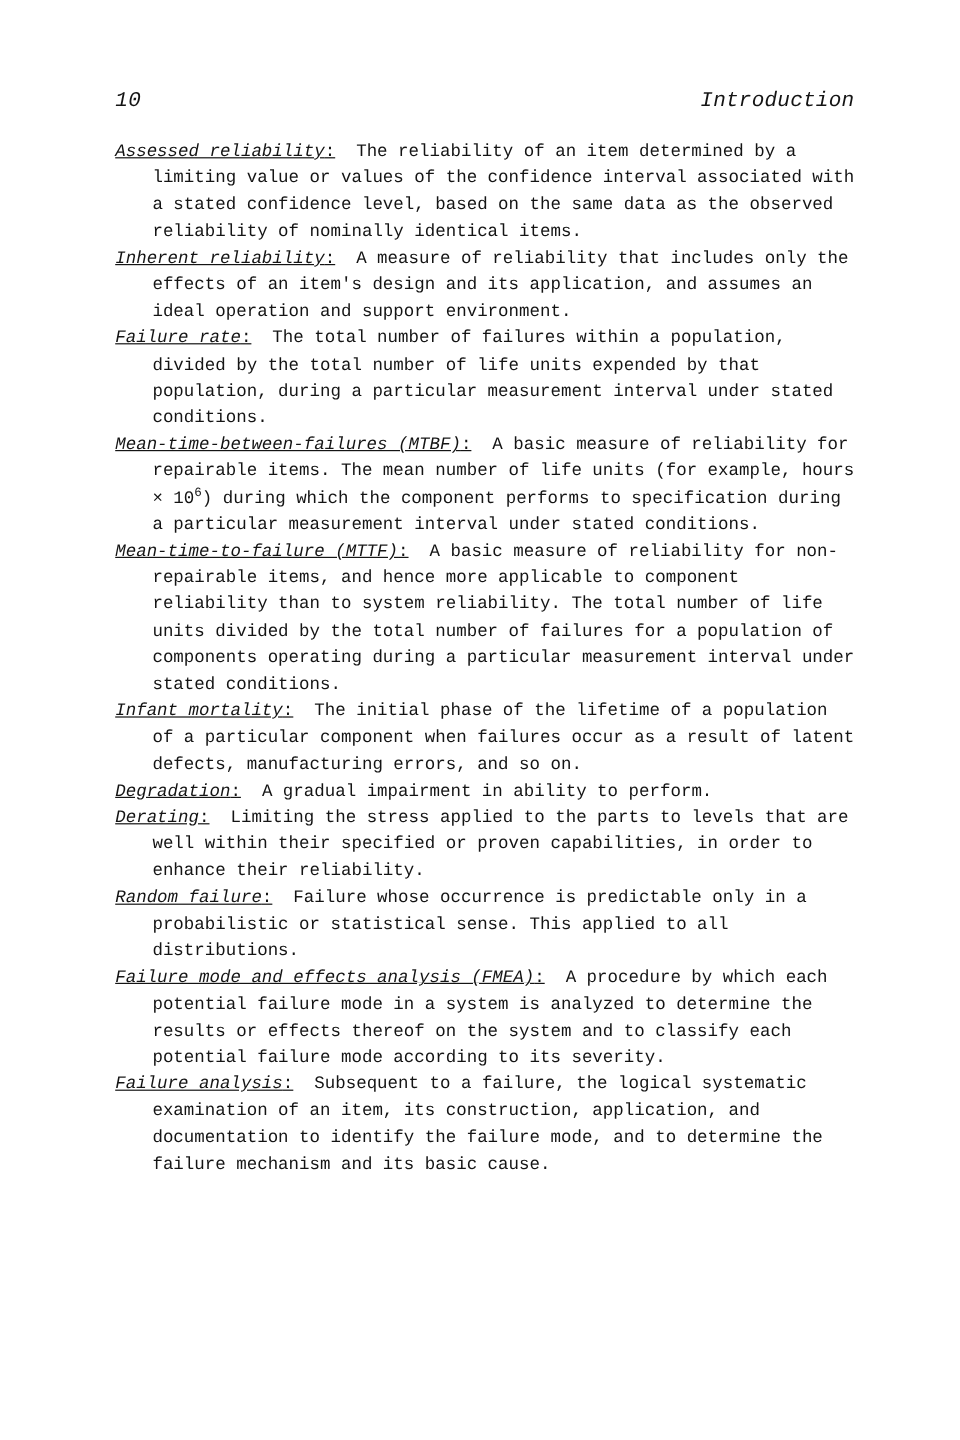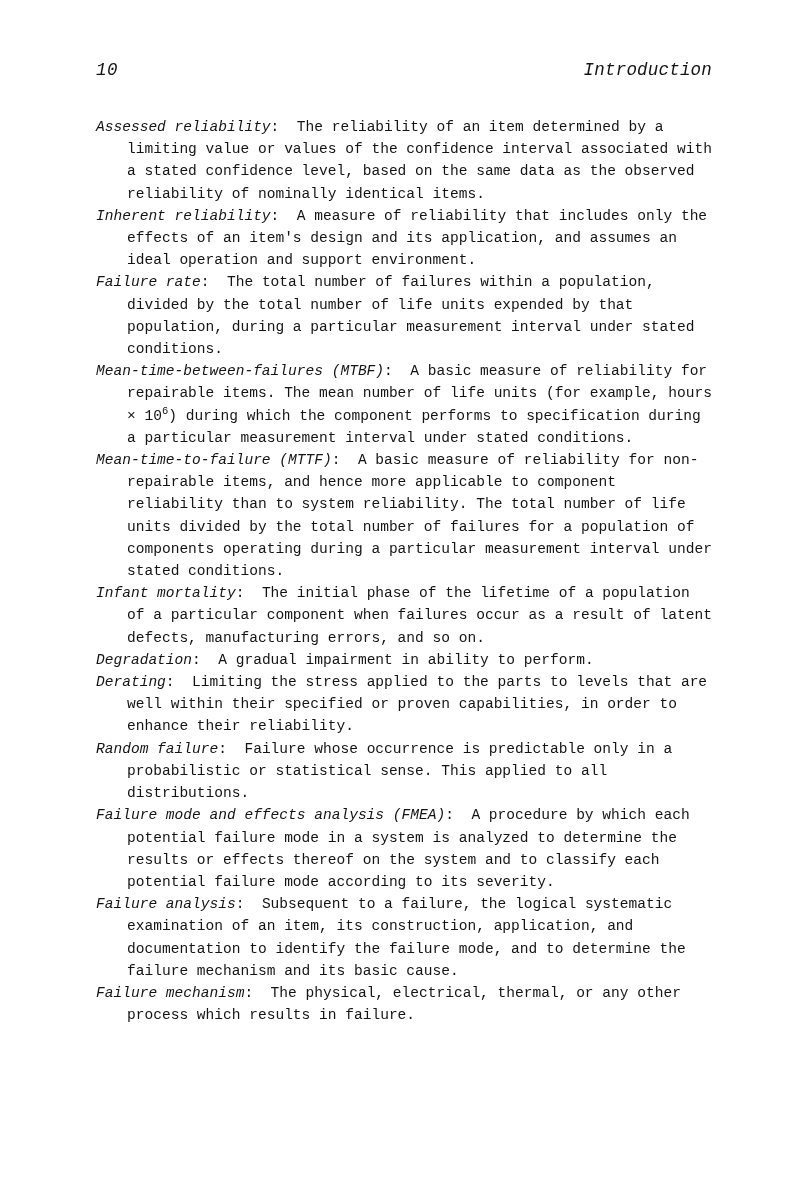--- a/index.html
+++ b/index.html
@@ -21,21 +21,21 @@
     position: relative;
     width: 800px;
     height: 1200px;
     background: #ffffff;
   }
 
   
   .running-head {
     position: absolute;
     left: 96px;
-    top: 62px;
+    top: 76px;
     width: 616px;
     display: flex;
     justify-content: space-between;
     align-items: baseline;
     font-family: "Liberation Mono", "DejaVu Sans Mono", monospace;
     font-style: italic;
     font-size: 17.5px;
     letter-spacing: 0.4px;
     line-height: 1;
   }
@@ -63,20 +63,21 @@
     font-size: 14.55px;
     line-height: 22.2px;
     letter-spacing: 0px;
     text-indent: 0;
     padding-left: 31px;
     margin: 0;
   }
   
   .entry .term-wrap {
     margin-left: -31px;
+    text-decoration: underline;
   }
   .entry .term {
     font-style: italic;
   }
   .entry sup {
     font-size: 0.72em;
     vertical-align: super;
     line-height: 0;
   }
 </style>
@@ -95,16 +96,15 @@
       <p class="entry"><span class="term-wrap"><span class="term">Inherent reliability</span><span>:</span></span>&nbsp;&nbsp;<span>A measure of reliability that includes only the effects of an item's design and its application, and assumes an ideal operation and support environment.</span></p>
       <p class="entry"><span class="term-wrap"><span class="term">Failure rate</span><span>:</span></span>&nbsp;&nbsp;<span>The total number of failures within a population, divided by the total number of life units expended by that population, during a particular measurement interval under stated conditions.</span></p>
       <p class="entry"><span class="term-wrap"><span class="term">Mean-time-between-failures (MTBF)</span><span>:</span></span>&nbsp;&nbsp;<span><span>A basic measure of reliability for repairable items.  The mean number of life units (for example, hours × 10</span><sup>6</sup><span>) during which the component performs to specification during a particular measurement interval under stated conditions.</span></span></p>
       <p class="entry"><span class="term-wrap"><span class="term">Mean-time-to-failure (MTTF)</span><span>:</span></span>&nbsp;&nbsp;<span>A basic measure of reliability for non-repairable items, and hence more applicable to component reliability than to system reliability.  The total number of life units divided by the total number of failures for a population of components operating during a particular measurement interval under stated conditions.</span></p>
       <p class="entry"><span class="term-wrap"><span class="term">Infant mortality</span><span>:</span></span>&nbsp;&nbsp;<span>The initial phase of the lifetime of a population of a particular component when failures occur as a result of latent defects, manufacturing errors, and so on.</span></p>
       <p class="entry"><span class="term-wrap"><span class="term">Degradation</span><span>:</span></span>&nbsp;&nbsp;<span>A gradual impairment in ability to perform.</span></p>
       <p class="entry"><span class="term-wrap"><span class="term">Derating</span><span>:</span></span>&nbsp;&nbsp;<span>Limiting the stress applied to the parts to levels that are well within their specified or proven capabilities, in order to enhance their reliability.</span></p>
       <p class="entry"><span class="term-wrap"><span class="term">Random failure</span><span>:</span></span>&nbsp;&nbsp;<span>Failure whose occurrence is predictable only in a probabilistic or statistical sense.  This applied to all distributions.</span></p>
       <p class="entry"><span class="term-wrap"><span class="term">Failure mode and effects analysis (FMEA)</span><span>:</span></span>&nbsp;&nbsp;<span>A procedure by which each potential failure mode in a system is analyzed to determine the results or effects thereof on the system and to classify each potential failure mode according to its severity.</span></p>
       <p class="entry"><span class="term-wrap"><span class="term">Failure analysis</span><span>:</span></span>&nbsp;&nbsp;<span>Subsequent to a failure, the logical systematic examination of an item, its construction, application, and documentation to identify the failure mode, and to determine the failure mechanism and its basic cause.</span></p>
-      <p class="entry"><span class="term-wrap"><span class="term">Failure mechanism</span><span>:</span></span>&nbsp;&nbsp;<span>The physical, electrical, thermal, or any other process which results in failure.</span></p>
     </div>
 
 </div>
 
 </body></html>

